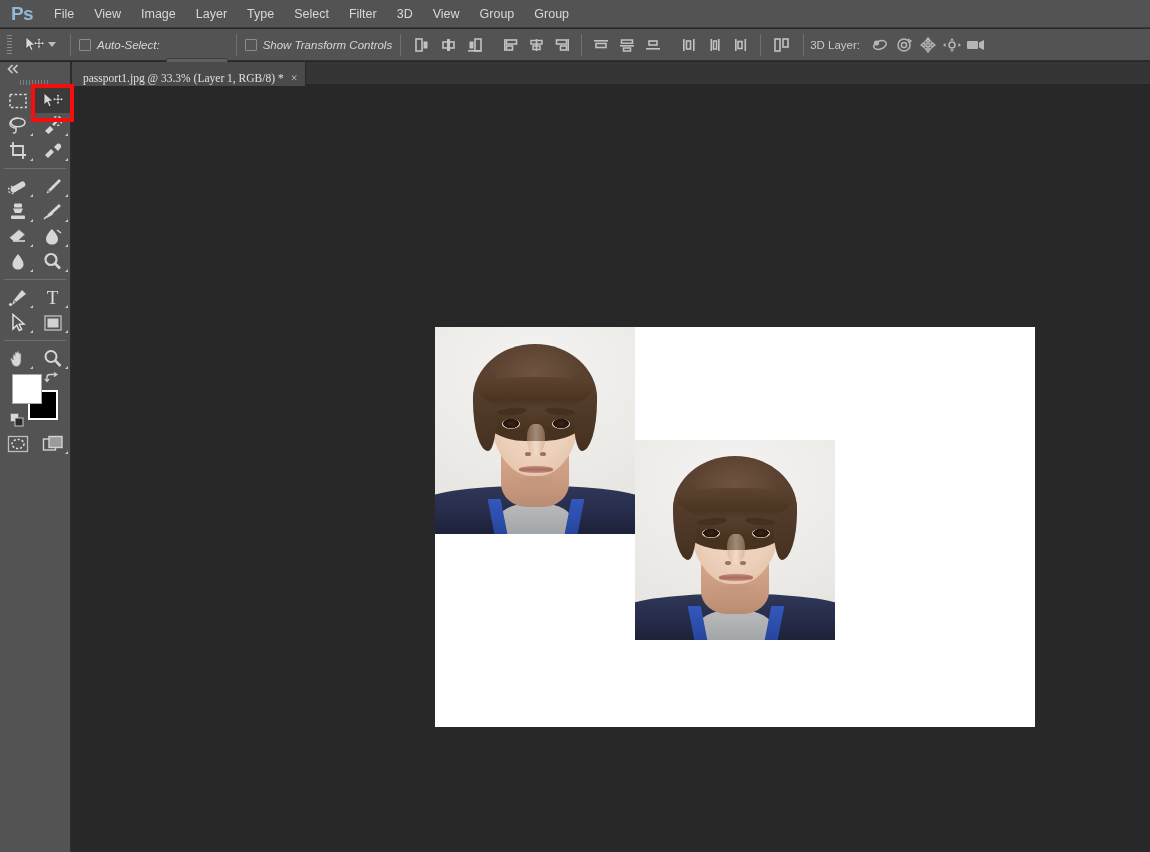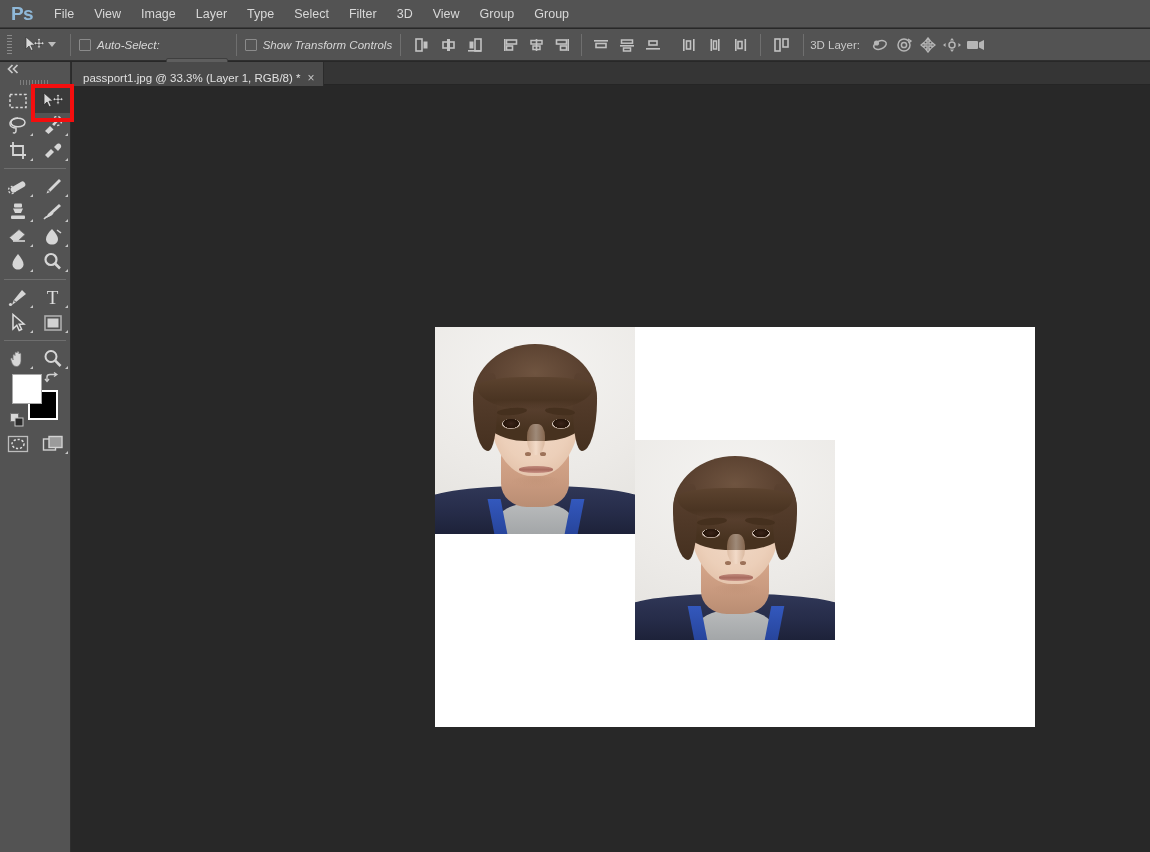--- a/index.html
+++ b/index.html
@@ -89,20 +89,21 @@
   .tabbar {
     position: absolute; left: 0; top: 62px; width: 1150px; height: 23px;
     background: #353535; border-bottom: 1px solid #252525;
   }
   .doc-tab {
     position: absolute; left: 71px; top: 0; height: 31px;
     display: flex; align-items: center; gap: 7px;
     padding: 0 8px 0 11px;
     background: #4a4a4a; border-right: 1px solid #2b2b2b;
     border-left: 1px solid #2b2b2b;
+    font-family: Liberation Serif, serif;
   }
   .doc-tab-title { color: #e0e0e0; font-size: 11.5px; white-space: nowrap; }
   .tab-x { color: #c4c4c4; font-size: 12px; line-height: 1; }
 
   
   .toolbar {
     position: absolute; left: 0; top: 62px; width: 71px; height: 790px;
     background: #535353; border-right: 1px solid #2e2e2e;
   }
   .tb-collapse {

